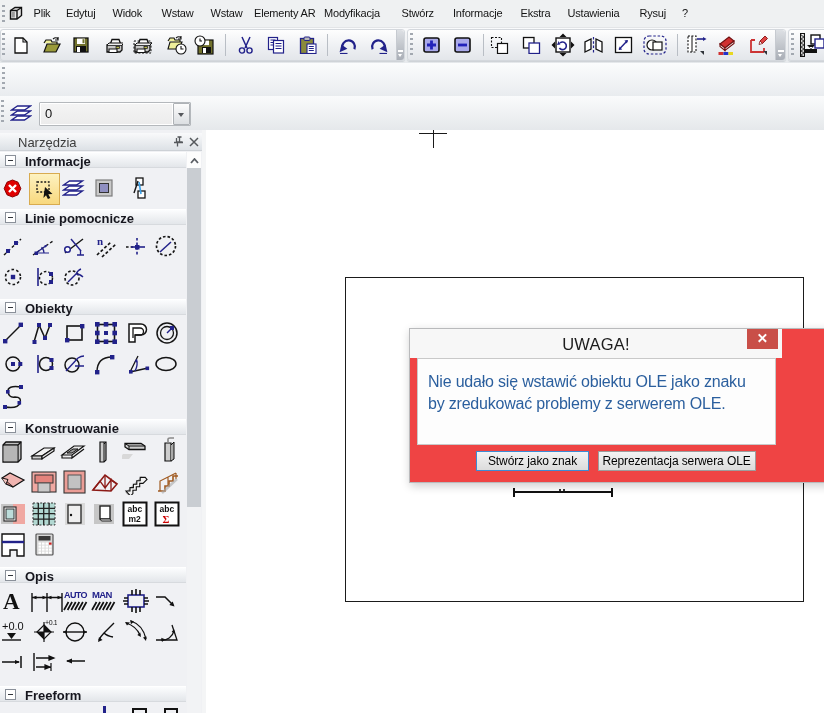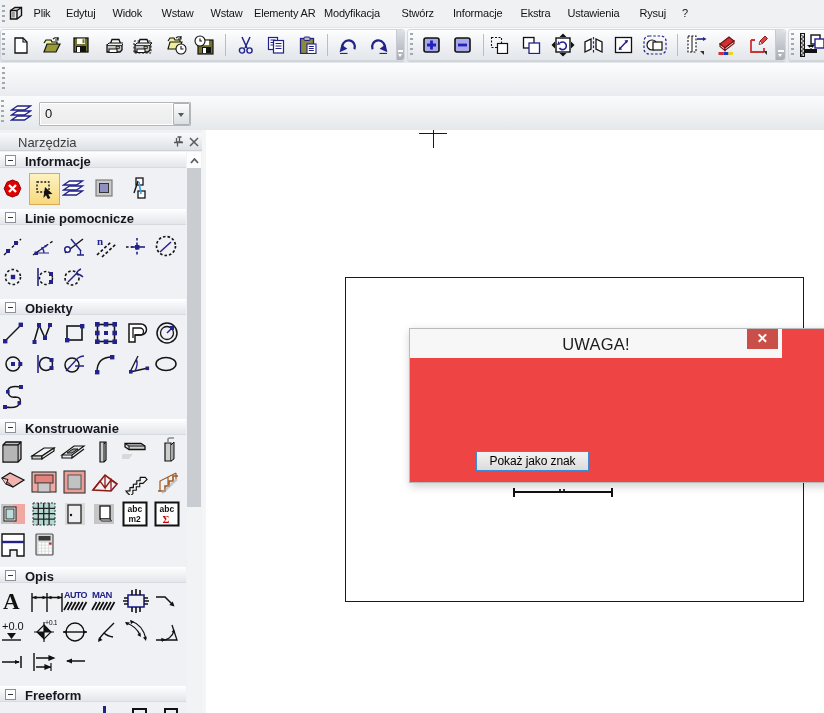--- a/index.html
+++ b/index.html
@@ -611,13 +611,15 @@
 <div class="ab" style="left:419px;top:132.5px;width:28px;height:1.6px;background:#1a1a1a"></div>
 <div class="ab" style="left:432.6px;top:130px;width:1.6px;height:18px;background:#1a1a1a"></div>
 <div class="ab" style="left:514px;top:491.3px;width:98px;height:1.7px;background:#111"></div>
 <div class="ab" style="left:513.3px;top:487.5px;width:1.7px;height:9px;background:#111"></div>
 <div class="ab" style="left:611px;top:487.5px;width:1.7px;height:9px;background:#111"></div>
 <div class="ab" style="left:559px;top:488.5px;width:2px;height:2px;background:#333"></div>
 <div class="ab" style="left:563px;top:488.5px;width:2px;height:2px;background:#333"></div>
 <div class="ab dlg">
     <div class="ab dlgtitle">UWAGA!</div>
     <div class="ab dlgx">✕</div>
-    <div class="ab btn btnf" style="left:66px;top:121.5px;width:113px">Pokaż jako znak</div>
+    <div class="ab dlgmsg">Nie udało się wstawić obiektu OLE jako znaku<br>by zredukować problemy z serwerem OLE.</div>
+    <div class="ab btn btnf" style="left:66px;top:121.5px;width:113px">Stwórz jako znak</div>
+    <div class="ab btn" style="left:187.5px;top:121.5px;width:158px">Reprezentacja serwera OLE</div>
   </div>
 </body></html>

